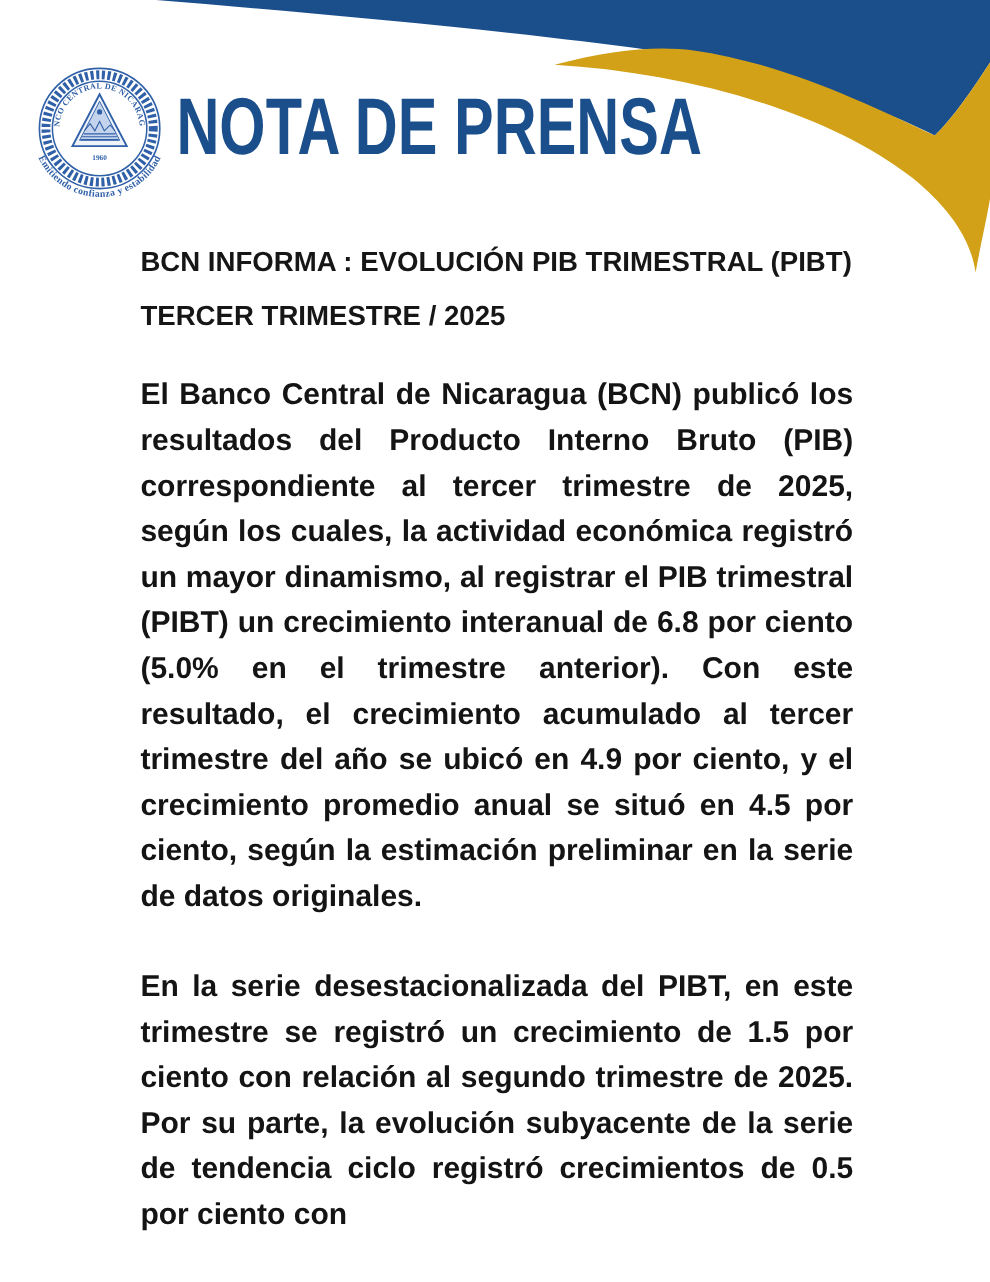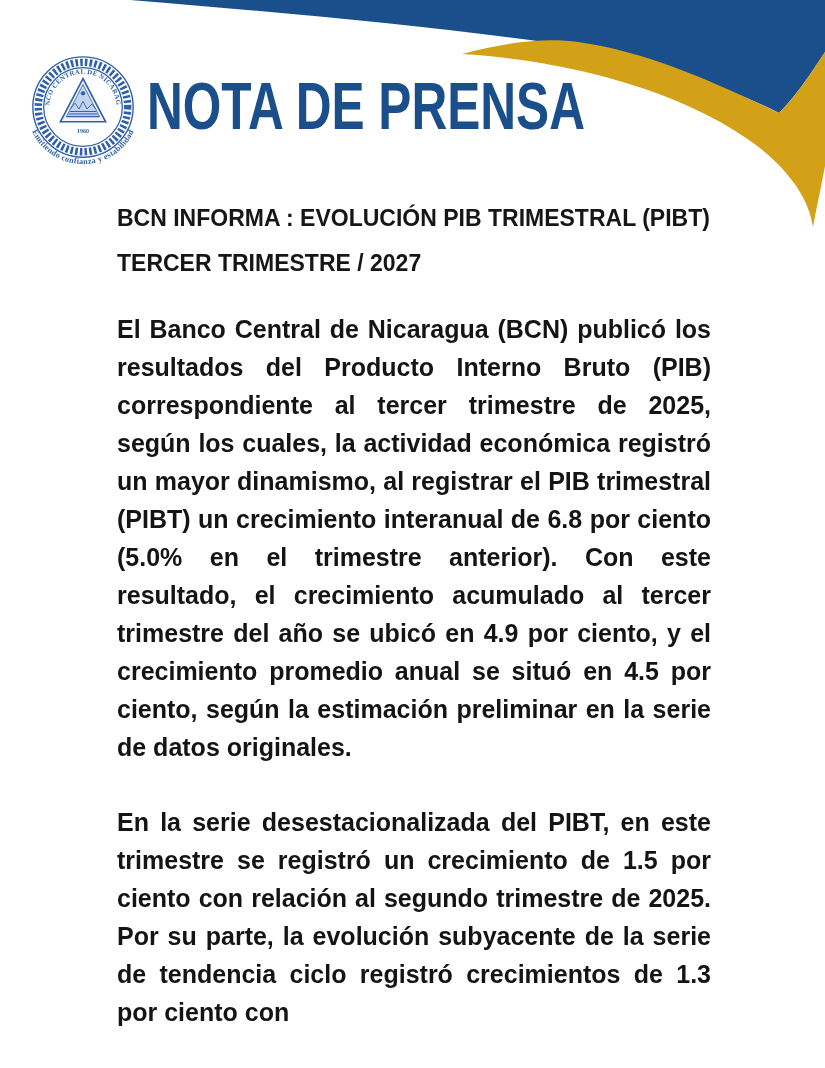--- a/index.html
+++ b/index.html
@@ -79,21 +79,21 @@
     <path id="sealMottoArc" d="M 7,84 A 57 57 0 0 0 113,84" fill="none"></path>
     <text class="seal-text" font-size="8.3" letter-spacing="0.3">
       <textPath href="#sealMottoArc" startOffset="50%" text-anchor="middle">Emitiendo confianza y estabilidad</textPath>
     </text>
   </svg>
 
   <h1 class="brand">NOTA DE PRENSA</h1>
 
   <h2 class="headline">
     <span>BCN INFORMA : EVOLUCIÓN PIB TRIMESTRAL (PIBT)</span><br>
-    <span>TERCER TRIMESTRE / 2027</span>
+    <span>TERCER TRIMESTRE / 2025</span>
   </h2>
 
   <div class="doc-body">
     <p class="body-par">El Banco Central de Nicaragua (BCN) publicó los resultados del Producto Interno Bruto (PIB) correspondiente al tercer trimestre de 2025, según los cuales, la actividad económica registró un mayor dinamismo, al registrar el PIB trimestral (PIBT) un crecimiento interanual de 6.8 por ciento (5.0% en el trimestre anterior). Con este resultado, el crecimiento acumulado al tercer trimestre del año se ubicó en 4.9 por ciento, y el crecimiento promedio anual se situó en 4.5 por ciento, según la estimación preliminar en la serie de datos originales.</p>
-    <p class="body-par">En la serie desestacionalizada del PIBT, en este trimestre se registró un crecimiento de 1.5 por ciento con relación al segundo trimestre de 2025. Por su parte, la evolución subyacente de la serie de tendencia ciclo registró crecimientos de 1.3 por ciento con</p>
+    <p class="body-par">En la serie desestacionalizada del PIBT, en este trimestre se registró un crecimiento de 1.5 por ciento con relación al segundo trimestre de 2025. Por su parte, la evolución subyacente de la serie de tendencia ciclo registró crecimientos de 0.5 por ciento con</p>
   </div>
 
 </div>
 
 </body></html>

